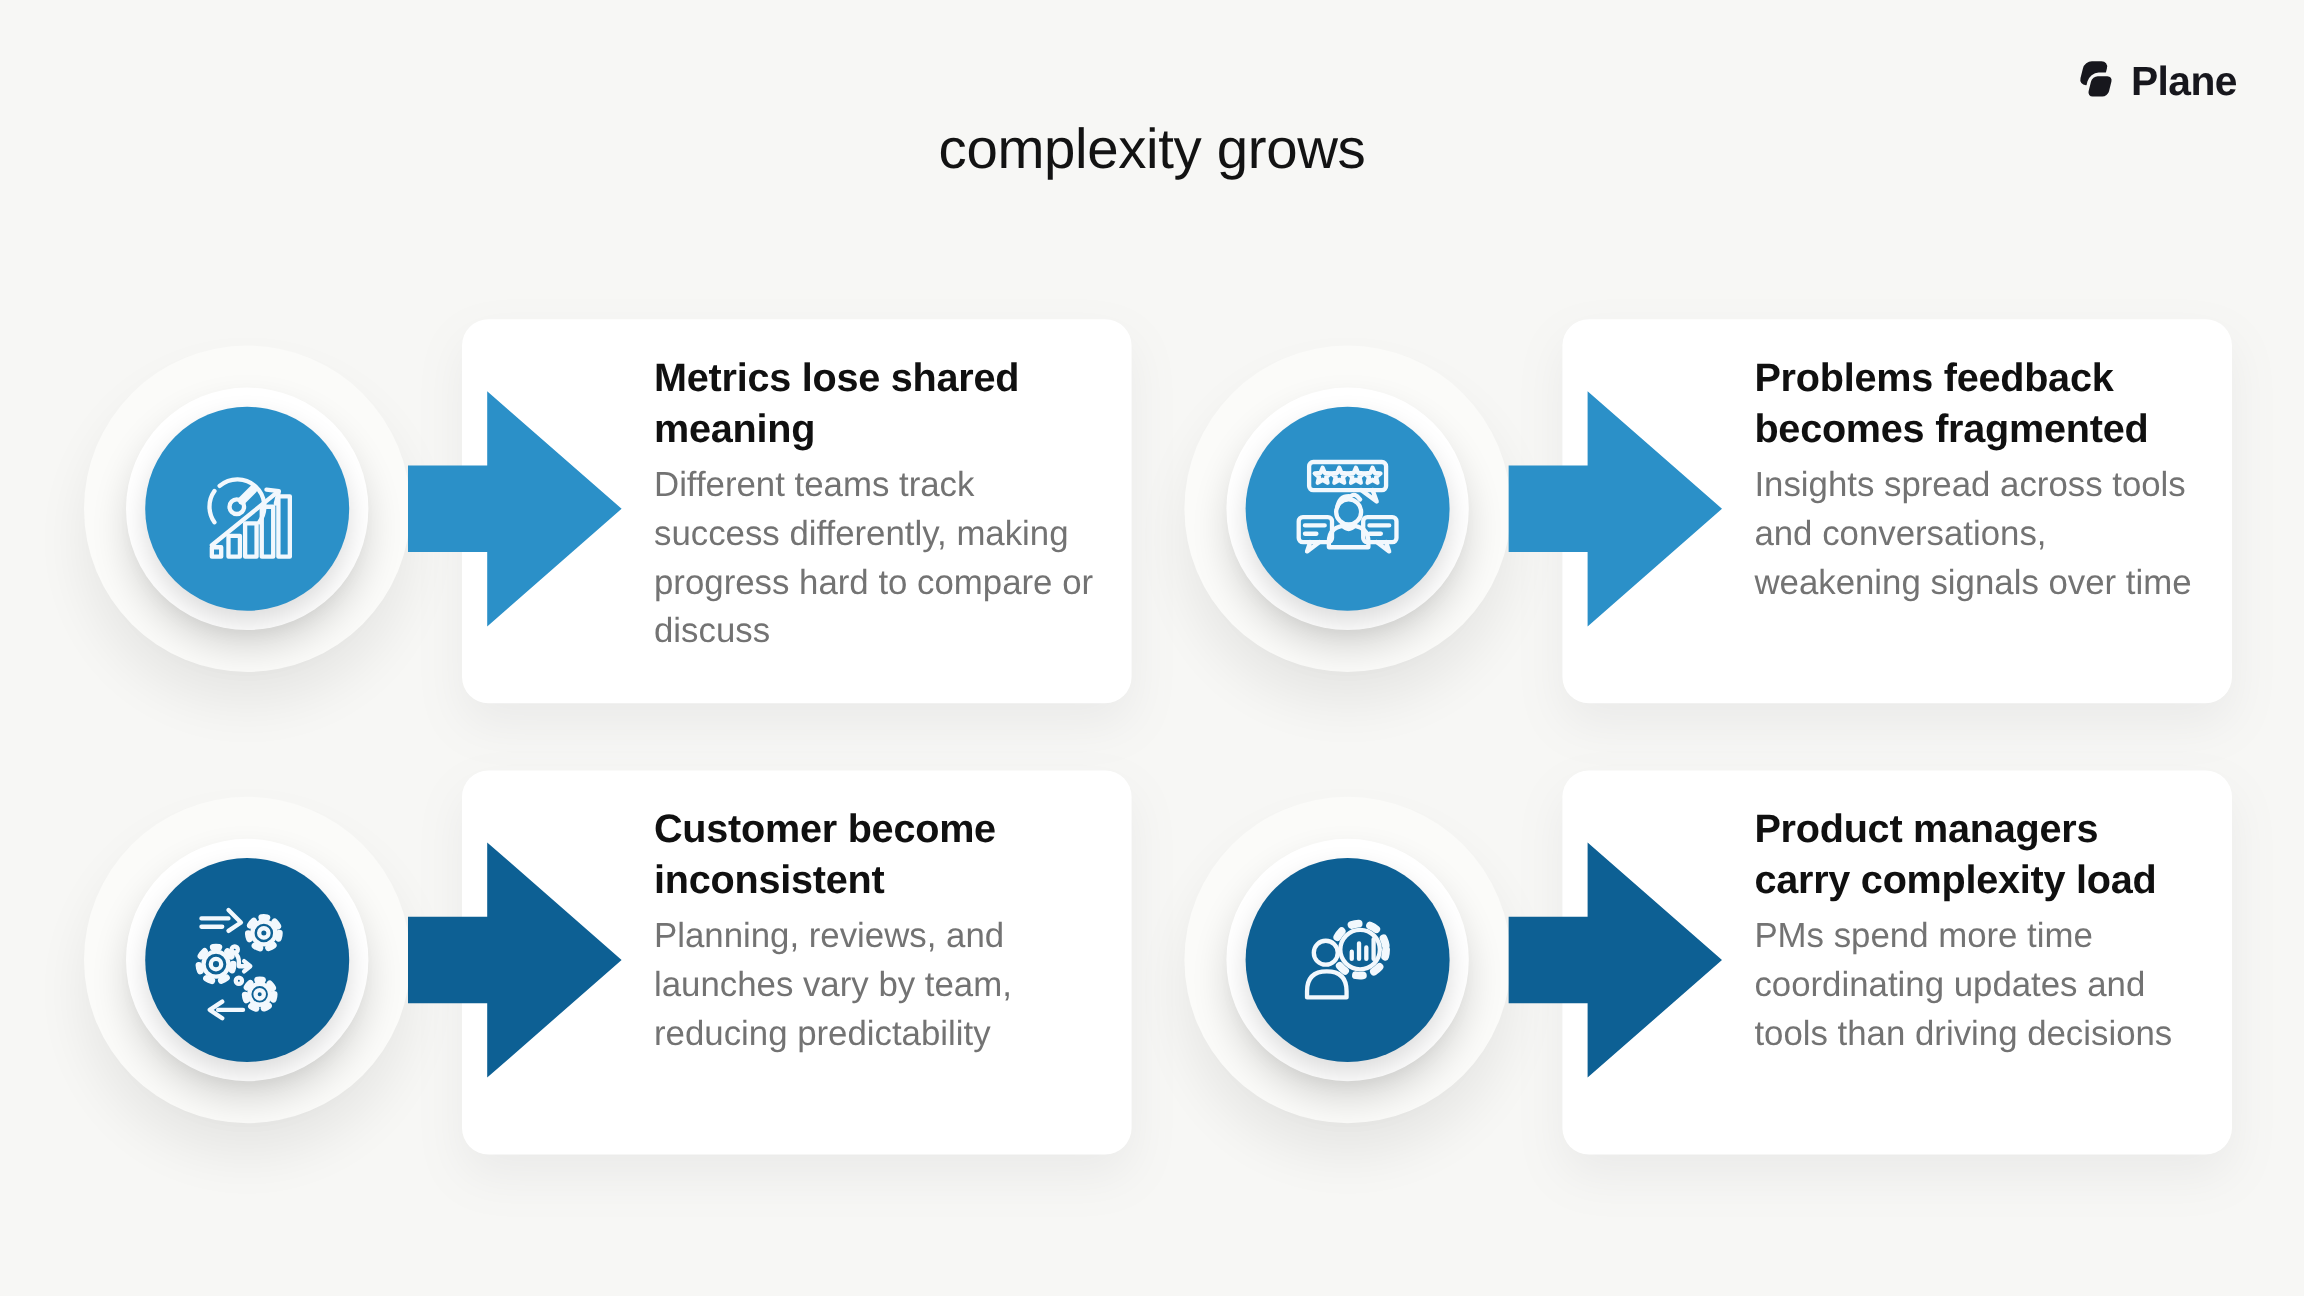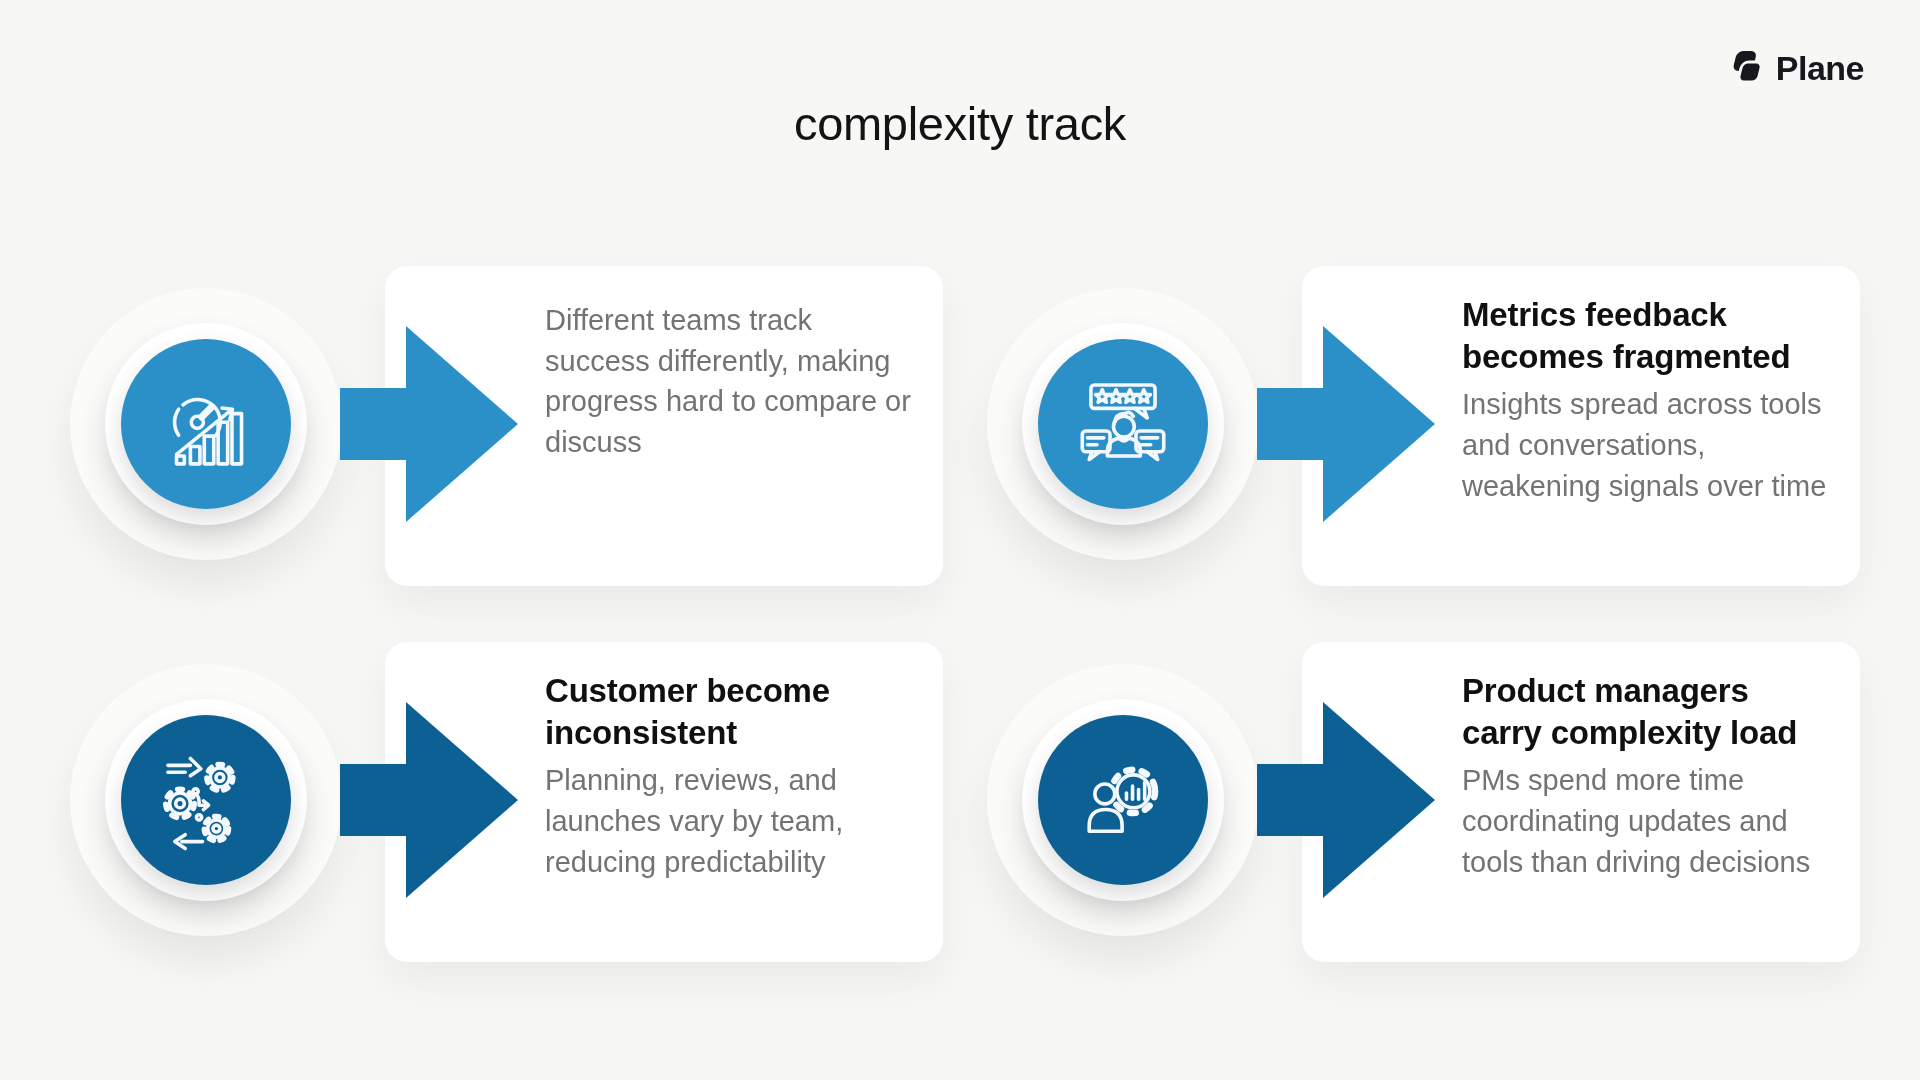--- a/index.html
+++ b/index.html
@@ -51,25 +51,26 @@
     <svg width="46" height="40" viewBox="0 0 46 40">
       <g transform="skewX(-14) translate(8,0)">
         <rect x="10" y="3" width="20" height="20" rx="6" fill="#17171d"></rect>
         <rect x="18" y="14" width="20" height="20" rx="6" fill="#17171d" stroke="#f7f7f5" stroke-width="3"></rect>
       </g>
     </svg>
     <span class="logo-text">Plane</span>
   </div>
 
   <div class="title">
-    <div>complexity track</div>
+    <div>complexity grows</div>
   </div>
 
   <div class="quad q-tl">
     <div class="card">
+      <h2>Metrics lose shared meaning</h2>
       <p>Different teams track success differently, making progress hard to compare or discuss</p>
     </div>
     <div class="circle c-outer"></div>
     <div class="circle c-white"></div>
     <div class="circle c-blue" style="background-color: rgb(43, 144, 200);">
       <svg class="icon" width="104" height="104" viewBox="0 0 120 120" fill="none" stroke="#f2f8fd" stroke-width="3.6" stroke-linecap="round" stroke-linejoin="round">
         <path d="M28.5,73 A26,26 0 0 1 28.5,43"></path>
         <path d="M33.5,38 A26,26 0 0 1 71.5,73"></path>
         <circle cx="50" cy="58" r="7"></circle>
         <path d="M55,52 L66,41" stroke-width="7"></path>
@@ -82,21 +83,21 @@
         <rect x="90" y="48" width="11" height="58"></rect>
       </svg>
     </div>
     <svg class="arrow" width="180" height="200" viewBox="0 0 180 200">
       <polygon points="0,64 66,64 66,2 178,100 66,198 66,136 0,136" fill="#2b90c8"></polygon>
     </svg>
   </div>
 
   <div class="quad q-tr">
     <div class="card">
-      <h2>Metrics feedback becomes fragmented</h2>
+      <h2>Problems feedback becomes fragmented</h2>
       <p>Insights spread across tools and conversations, weakening signals over time</p>
     </div>
     <div class="circle c-outer"></div>
     <div class="circle c-white"></div>
     <div class="circle c-blue" style="background-color: rgb(43, 144, 200);">
       <svg class="icon" width="104" height="104" viewBox="0 0 120 120" fill="none" stroke="#f2f8fd" stroke-width="3.6" stroke-linecap="round" stroke-linejoin="round">
         <defs>
           <path id="star" d="M0,-8 L2.12,-2.91 L7.6,-2.47 L3.42,1.11 L4.7,6.47 L0,3.6 L-4.7,6.47 L-3.42,1.11 L-7.6,-2.47 L-2.12,-2.91 Z"></path>
         </defs>
         <rect x="23" y="15" width="74" height="27" rx="4"></rect>

